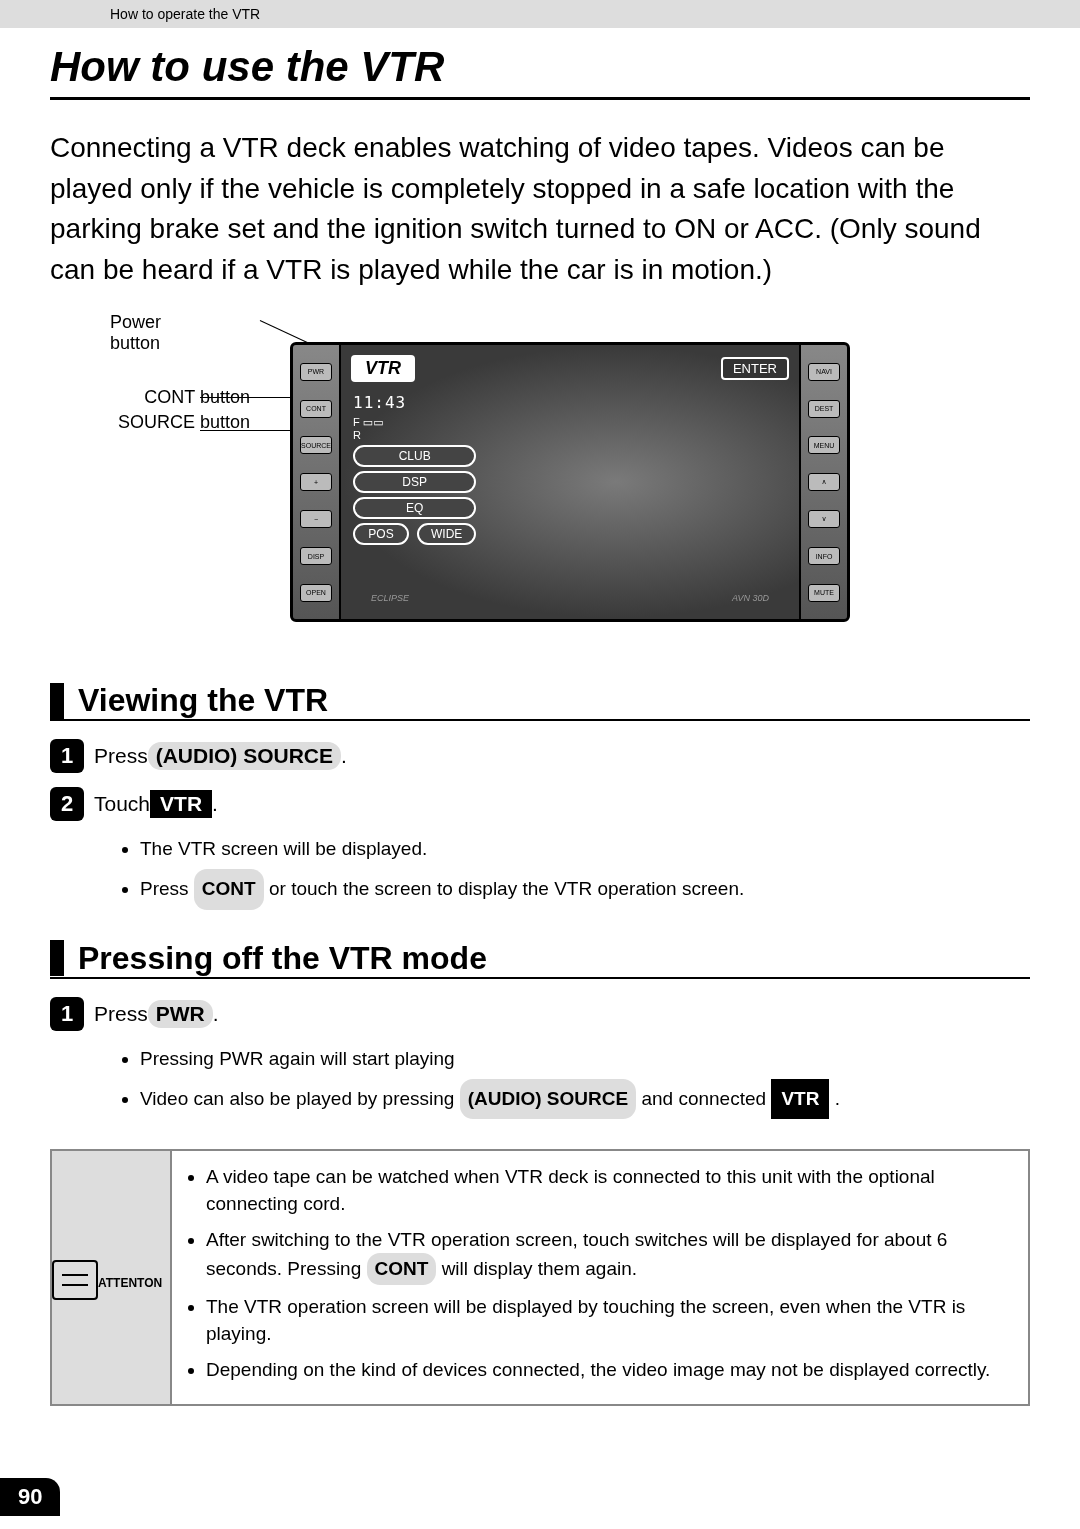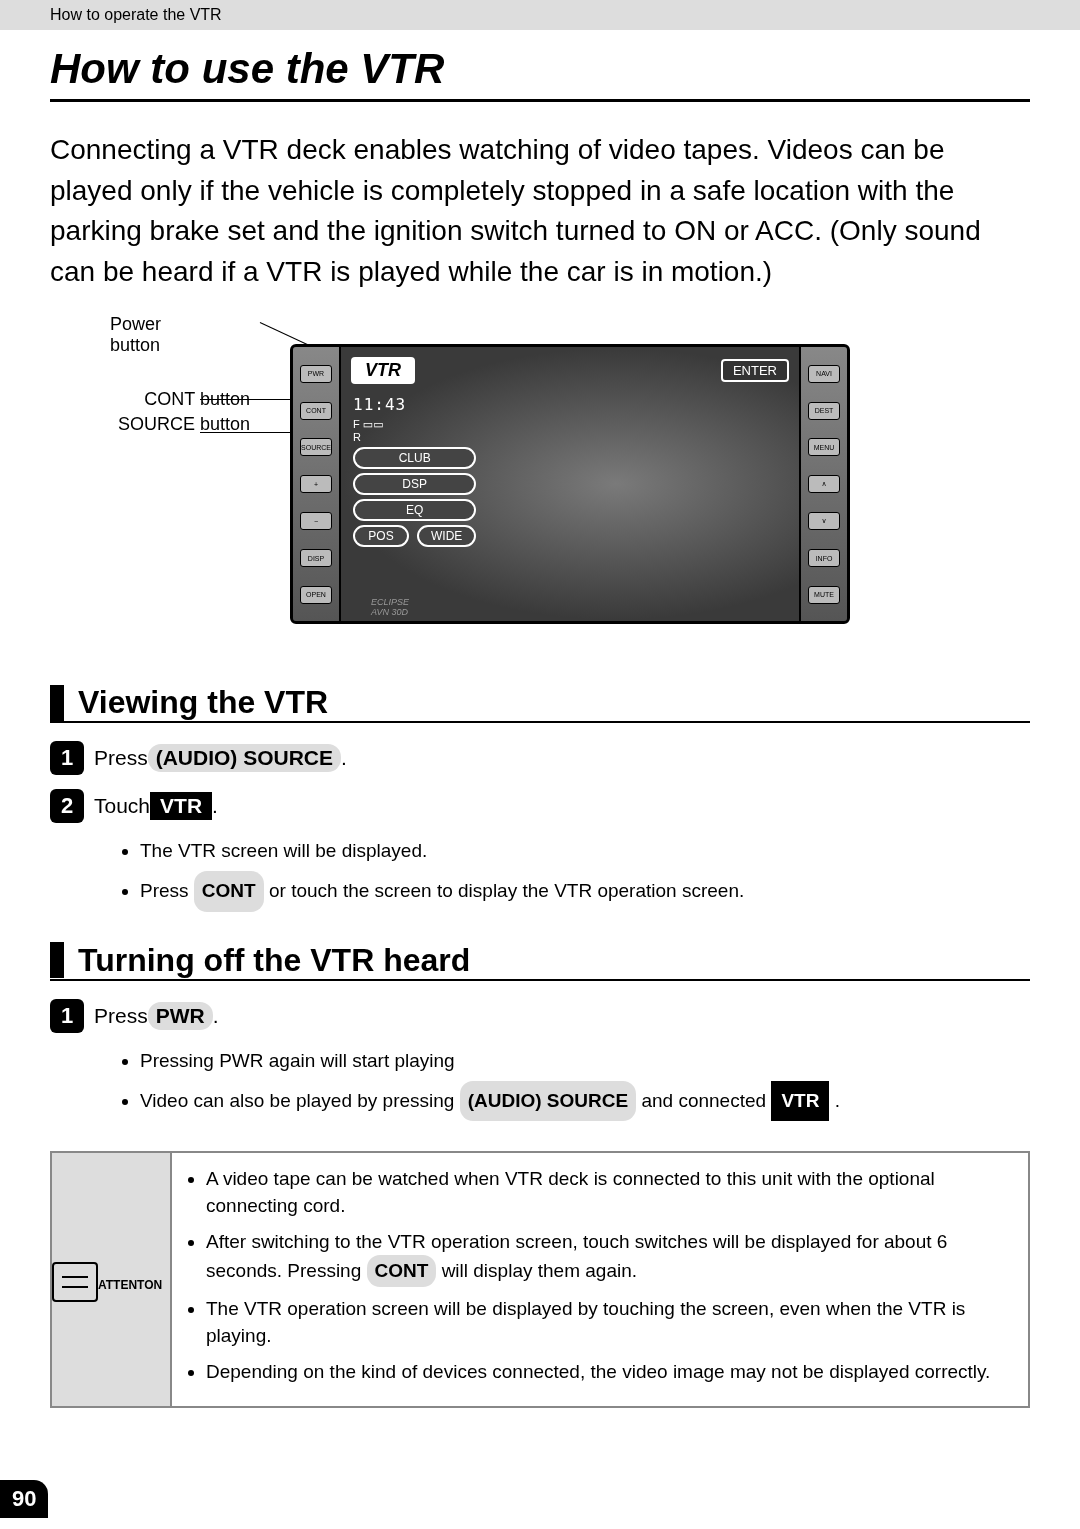--- a/index.html
+++ b/index.html
@@ -7,22 +7,22 @@
     font-family: Arial, Helvetica, sans-serif;
     background: #fff;
     width: 1080px;
     margin: 0 auto;
     color: #000;
   }
   .page { padding: 0 50px 30px 50px; }
   .header-bar {
     background: #ddd;
     margin: 0 -50px 15px -50px;
-    padding: 6px 50px;
-    font-size: 16px;
+    padding: 6px 110px;
+    font-size: 14px;
   }
   .title {
     font-style: italic;
     font-weight: bold;
     font-size: 42px;
     border-bottom: 3px solid #000;
     padding-bottom: 6px;
     margin-bottom: 28px;
   }
   .intro {
@@ -128,28 +128,27 @@
     border: 2px solid #fff;
     border-radius: 14px;
     padding: 2px 12px;
     font-size: 12px;
     text-align: center;
     min-width: 56px;
   }
   .soft-row { display: flex; gap: 8px; }
   .bottom-brand {
     position: absolute;
-    bottom: 4px; left: 0; right: 0;
+    bottom: 16px; left: 0; right: 0;
     display: flex;
     justify-content: space-between;
     padding: 0 30px;
     font-size: 9px;
     color: #999;
     font-style: italic;
-    flex-direction: column;
   }
   .pointer-line {
     position: absolute;
     background: #000;
   }
   .line1 { left: 210px; top: 8px; width: 80px; height: 1px; transform: rotate(25deg); transform-origin: left; }
   .line2 { left: 150px; top: 85px; width: 95px; height: 1px; }
   .line3 { left: 150px; top: 118px; width: 95px; height: 1px; }
 
   .section-head {
@@ -246,21 +245,21 @@
   .note-right ul {
     list-style: disc;
     margin-left: 18px;
     line-height: 1.45;
   }
   .note-right li { margin-bottom: 8px; }
   .page-num {
     background: #000;
     color: #fff;
     font-weight: bold;
-    padding: 6px 12px;
+    padding: 6px 18px;
     font-size: 22px;
     position: absolute;
     left: 0;
     bottom: 0;
     border-top-right-radius: 14px;
   }
   .footer {
     position: relative;
     height: 60px;
     margin-top: 50px;
@@ -355,21 +354,21 @@
     <li>The VTR screen will be displayed.</li>
     <li>
       <span>Press  </span>
       <span class="btn-outline">CONT</span>
       <span>  or touch the screen to display the VTR operation screen.</span>
     </li>
   </ul>
 
   <div class="section-head">
     <div class="section-bar"></div>
-    <div class="section-title">Turning off the VTR heard</div>
+    <div class="section-title">Pressing off the VTR mode</div>
   </div>
 
   <div class="step">
     <div class="step-num">1</div>
     <span>Press </span>
     <span class="btn-outline">PWR</span>
     <span> .</span>
   </div>
 
   <ul class="bullets">

